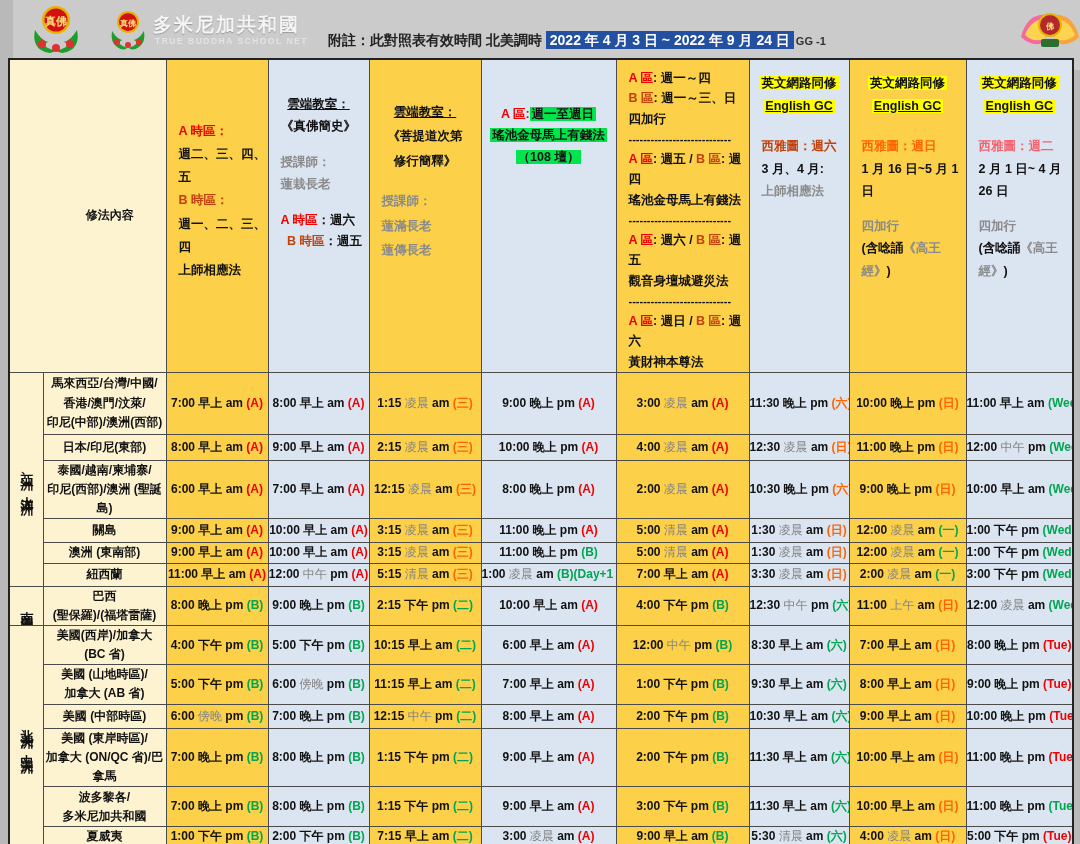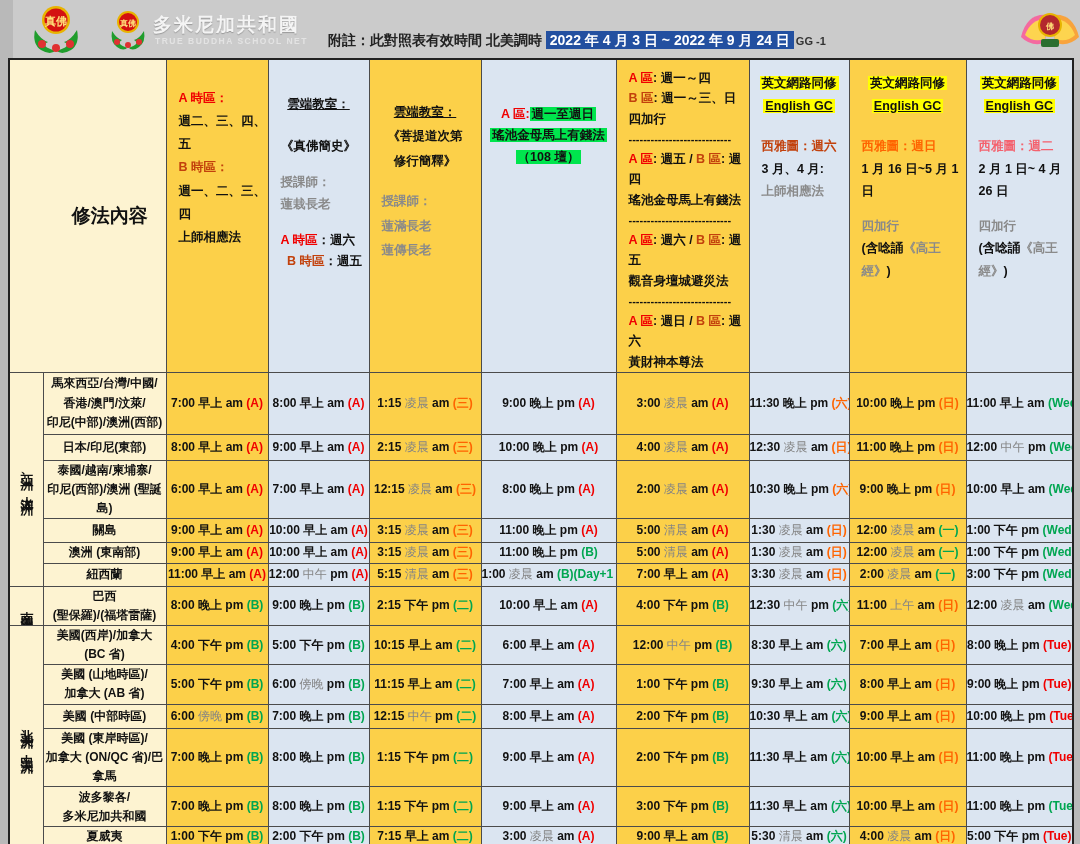--- a/index.html
+++ b/index.html
@@ -112,35 +112,35 @@
       <col style="width: 112px;">
       <col style="width: 135px;">
       <col style="width: 133px;">
       <col style="width: 100px;">
       <col style="width: 117px;">
       <col style="width: 107px;">
     </colgroup>
   <thead id="thead">
       <tr style="height: 238px;">
         <th colspan="2" class="bg-cream hcell">
-          <div class="b" style="font-size: 19px; margin-left: 44px;">修法內容</div>
+          <div class="b" style="font-size: 12px; margin-left: 44px;">修法內容</div>
         </th>
         <th class="bg-gold hcell" style="vertical-align: top;">
-          <div style="padding-top: 27px;">
+          <div style="padding-top: 60px;">
             <div class="hline al-l" style="line-height: 1.85;"><span class="c-red b">A 時區：</span></div>
             <div class="hline al-l" style="line-height: 1.85;"><span class="b">週二、三、四、五</span></div>
             <div class="hline al-l" style="line-height: 1.85;"><span class="c-green b">B 時區：</span></div>
             <div class="hline al-l" style="line-height: 1.85;"><span class="b">週一、二、三、四</span></div>
             <div class="hline al-l" style="line-height: 1.85;"><span class="b">上師相應法</span></div>
           </div>
         </th>
         <th class="bg-blue hcell" style="vertical-align: top;">
           <div style="padding-top: 34px;">
             <div class="hline al-c" style="line-height: 1.75;"><span class="b u">雲端教室：</span></div>
-            <div class="hline al-c" style="line-height: 1.75; margin-top: 20px;"><span class="b">《真佛簡史》</span></div>
+            <div class="hline al-c" style="line-height: 1.75;"><span class="b">《真佛簡史》</span></div>
             <div style="height: 14px;"></div>
             <div class="hline al-l" style="line-height: 1.75;"><span class="c-gray">授課師：</span></div>
             <div class="hline al-l" style="line-height: 1.75;"><span class="c-gray">蓮栽長老</span></div>
             <div style="height: 14px;"></div>
             <div class="hline al-l" style="line-height: 1.75;"><span class="c-red b">A 時區</span><span class="b">：週六</span></div>
             <div class="hline al-l" style="line-height: 1.75; text-align: center;"><span class="c-green b">B 時區</span><span class="b">：週五</span></div>
           </div>
         </th>
         <th class="bg-gold hcell" style="vertical-align: top;">
           <div style="padding-top: 40px;">

